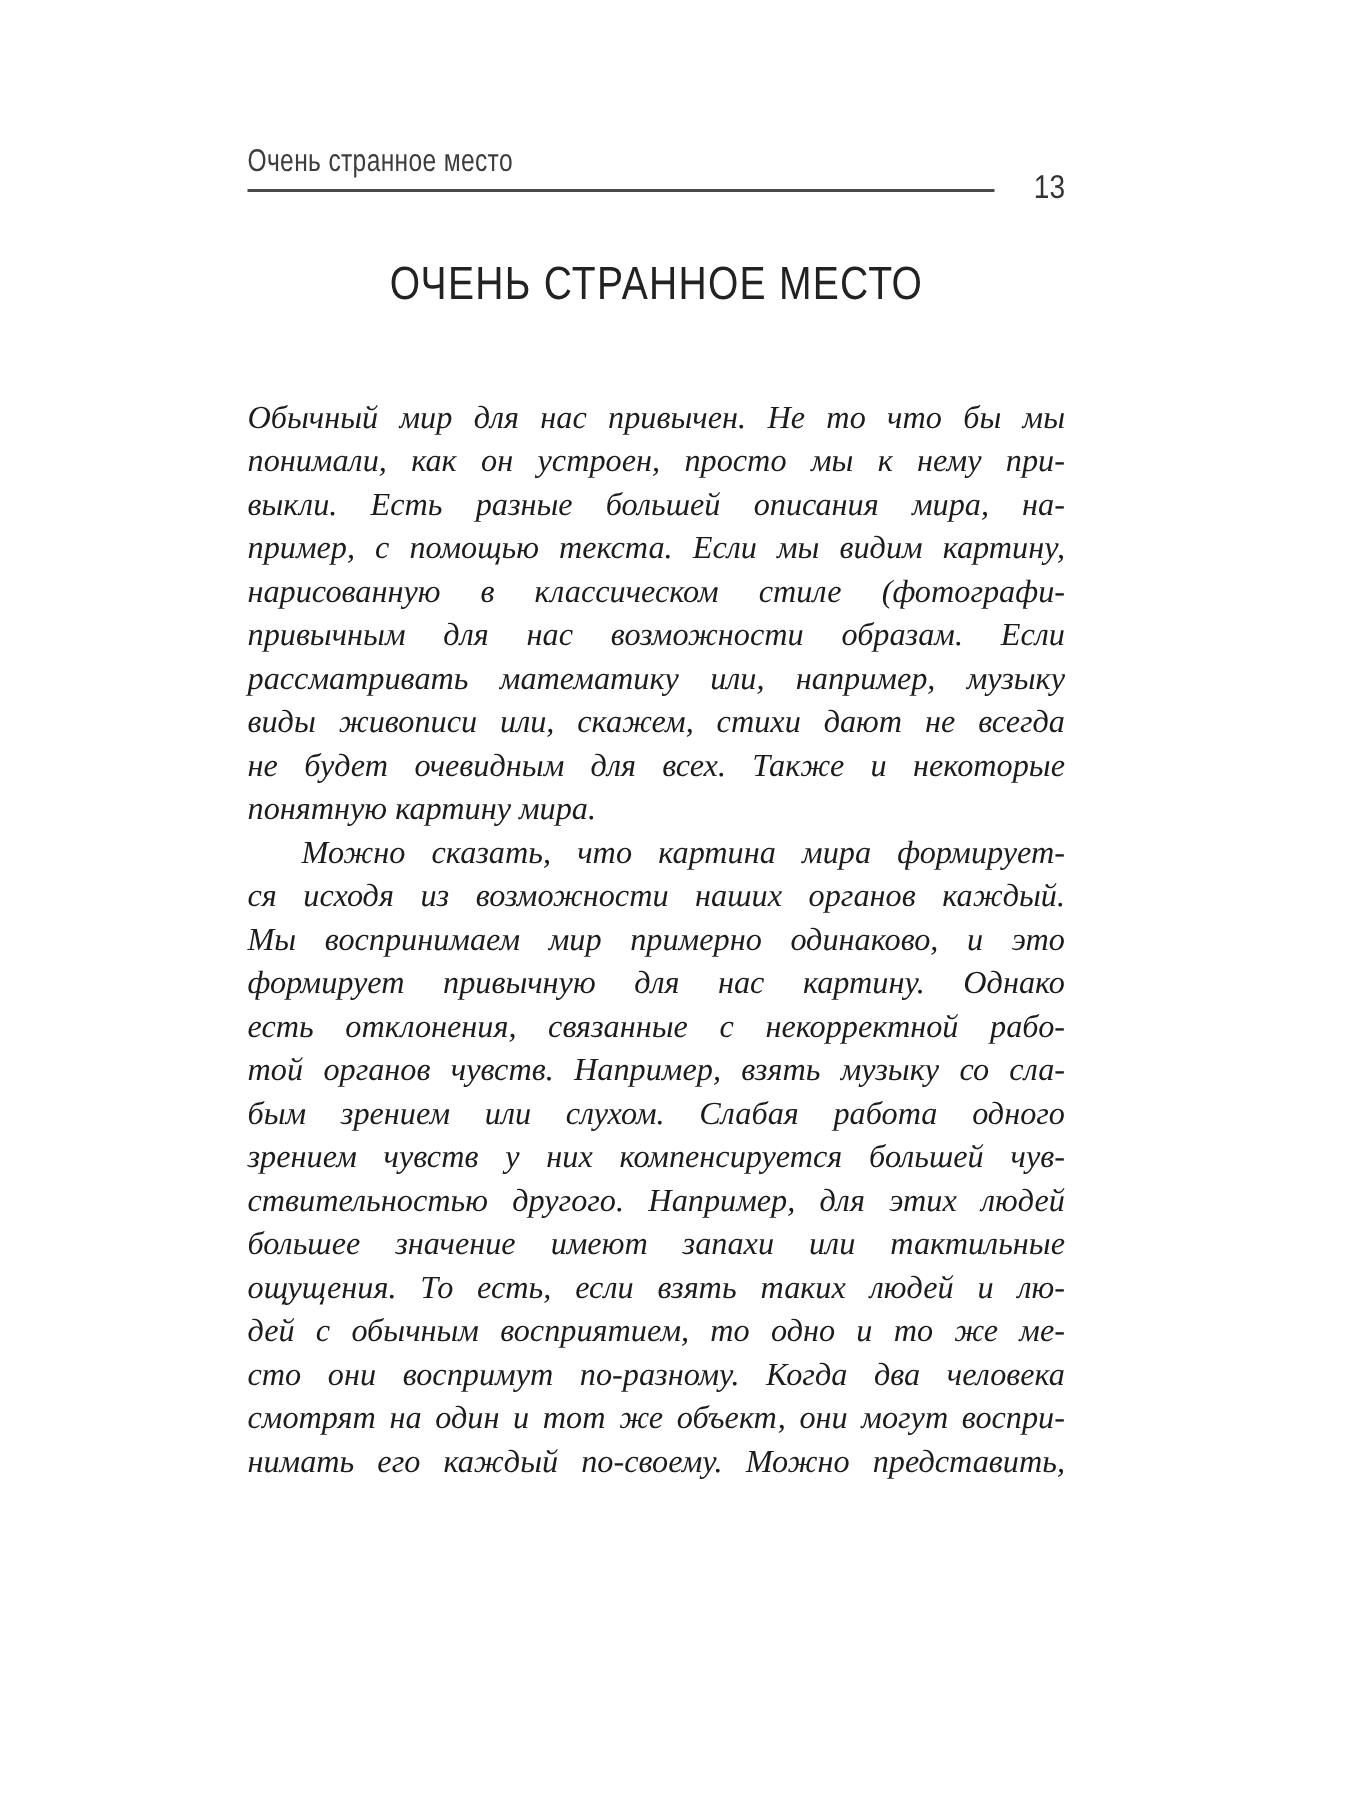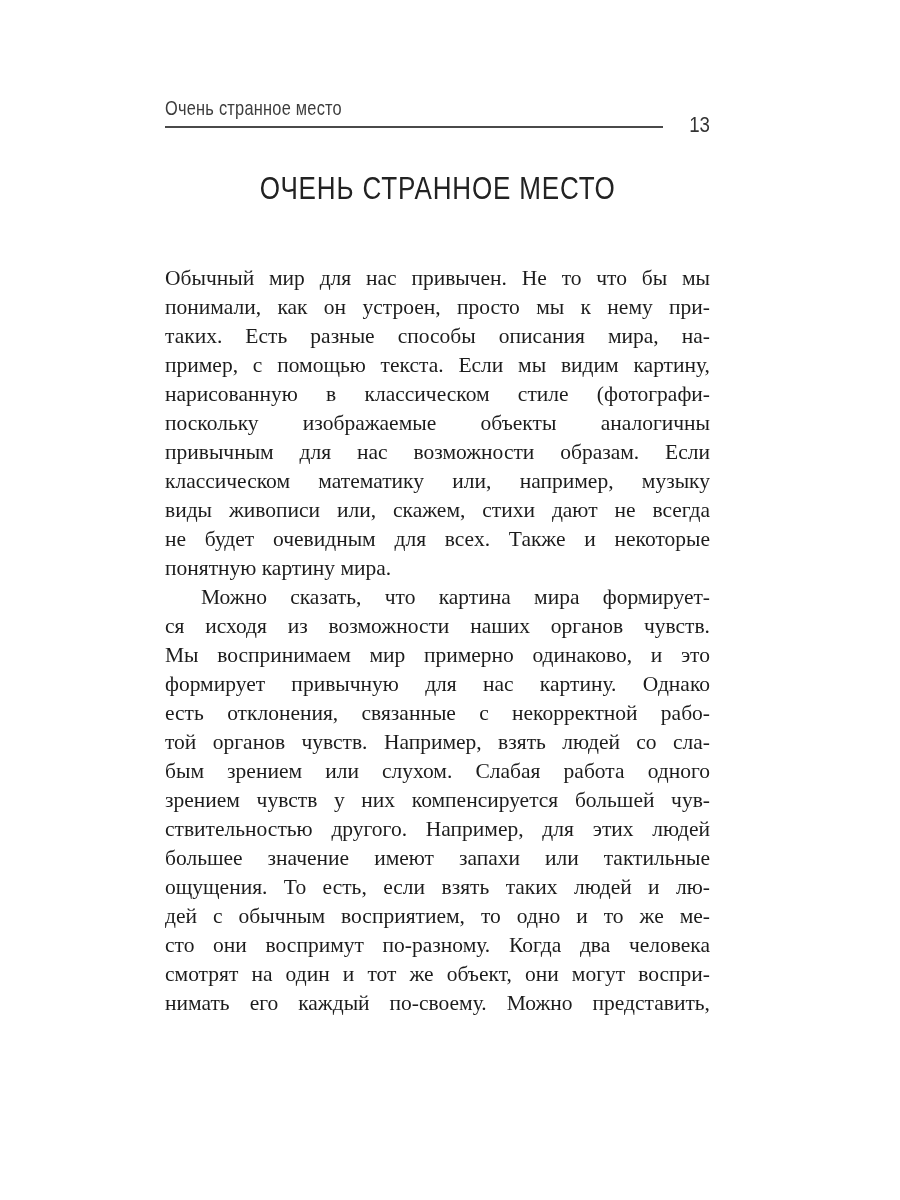--- a/index.html
+++ b/index.html
@@ -78,20 +78,21 @@
     width: 545px;
     font-family: "Liberation Serif", serif;
     font-size: 21.5px;
     line-height: 29px;
     color: #1c1c1c;
   }
   .body-text .line {
     text-align: justify;
     text-align-last: justify;
     white-space: normal;
+    font-style: italic;
   }
   .body-text .line.no-just {
     text-align: right;
     text-align-last: left;
   }
   .body-text .line.indent {
     text-indent: 36px;
   }
 </style>
 </head>
@@ -103,35 +104,34 @@
 
   <div class="header-rule"></div>
 
   <span class="page-number">13</span>
 
   <h1 class="chapter-title"><span class="squeeze">ОЧЕНЬ СТРАННОЕ МЕСТО</span></h1>
 
   <div class="body-text">
       <div class="line">Обычный мир для нас привычен. Не то что бы мы</div>
       <div class="line">понимали, как он устроен, просто мы к нему при-</div>
-      <div class="line">таких. Есть разные способы описания мира, на-</div>
+      <div class="line">выкли. Есть разные большей описания мира, на-</div>
       <div class="line">пример, с помощью текста. Если мы видим картину,</div>
       <div class="line">нарисованную в классическом стиле (фотографи-</div>
-      <div class="line">поскольку изображаемые объекты аналогичны</div>
       <div class="line">привычным для нас возможности образам. Если</div>
-      <div class="line">классическом математику или, например, музыку</div>
+      <div class="line">рассматривать математику или, например, музыку</div>
       <div class="line">виды живописи или, скажем, стихи дают не всегда</div>
       <div class="line">не будет очевидным для всех. Также и некоторые</div>
       <div class="line no-just">понятную картину мира.</div>
       <div class="line indent">Можно сказать, что картина мира формирует-</div>
-      <div class="line">ся исходя из возможности наших органов чувств.</div>
+      <div class="line">ся исходя из возможности наших органов каждый.</div>
       <div class="line">Мы воспринимаем мир примерно одинаково, и это</div>
       <div class="line">формирует привычную для нас картину. Однако</div>
       <div class="line">есть отклонения, связанные с некорректной рабо-</div>
-      <div class="line">той органов чувств. Например, взять людей со сла-</div>
+      <div class="line">той органов чувств. Например, взять музыку со сла-</div>
       <div class="line">бым зрением или слухом. Слабая работа одного</div>
       <div class="line">зрением чувств у них компенсируется большей чув-</div>
       <div class="line">ствительностью другого. Например, для этих людей</div>
       <div class="line">большее значение имеют запахи или тактильные</div>
       <div class="line">ощущения. То есть, если взять таких людей и лю-</div>
       <div class="line">дей с обычным восприятием, то одно и то же ме-</div>
       <div class="line">сто они воспримут по-разному. Когда два человека</div>
       <div class="line">смотрят на один и тот же объект, они могут воспри-</div>
       <div class="line">нимать его каждый по-своему. Можно представить,</div>
     </div>

